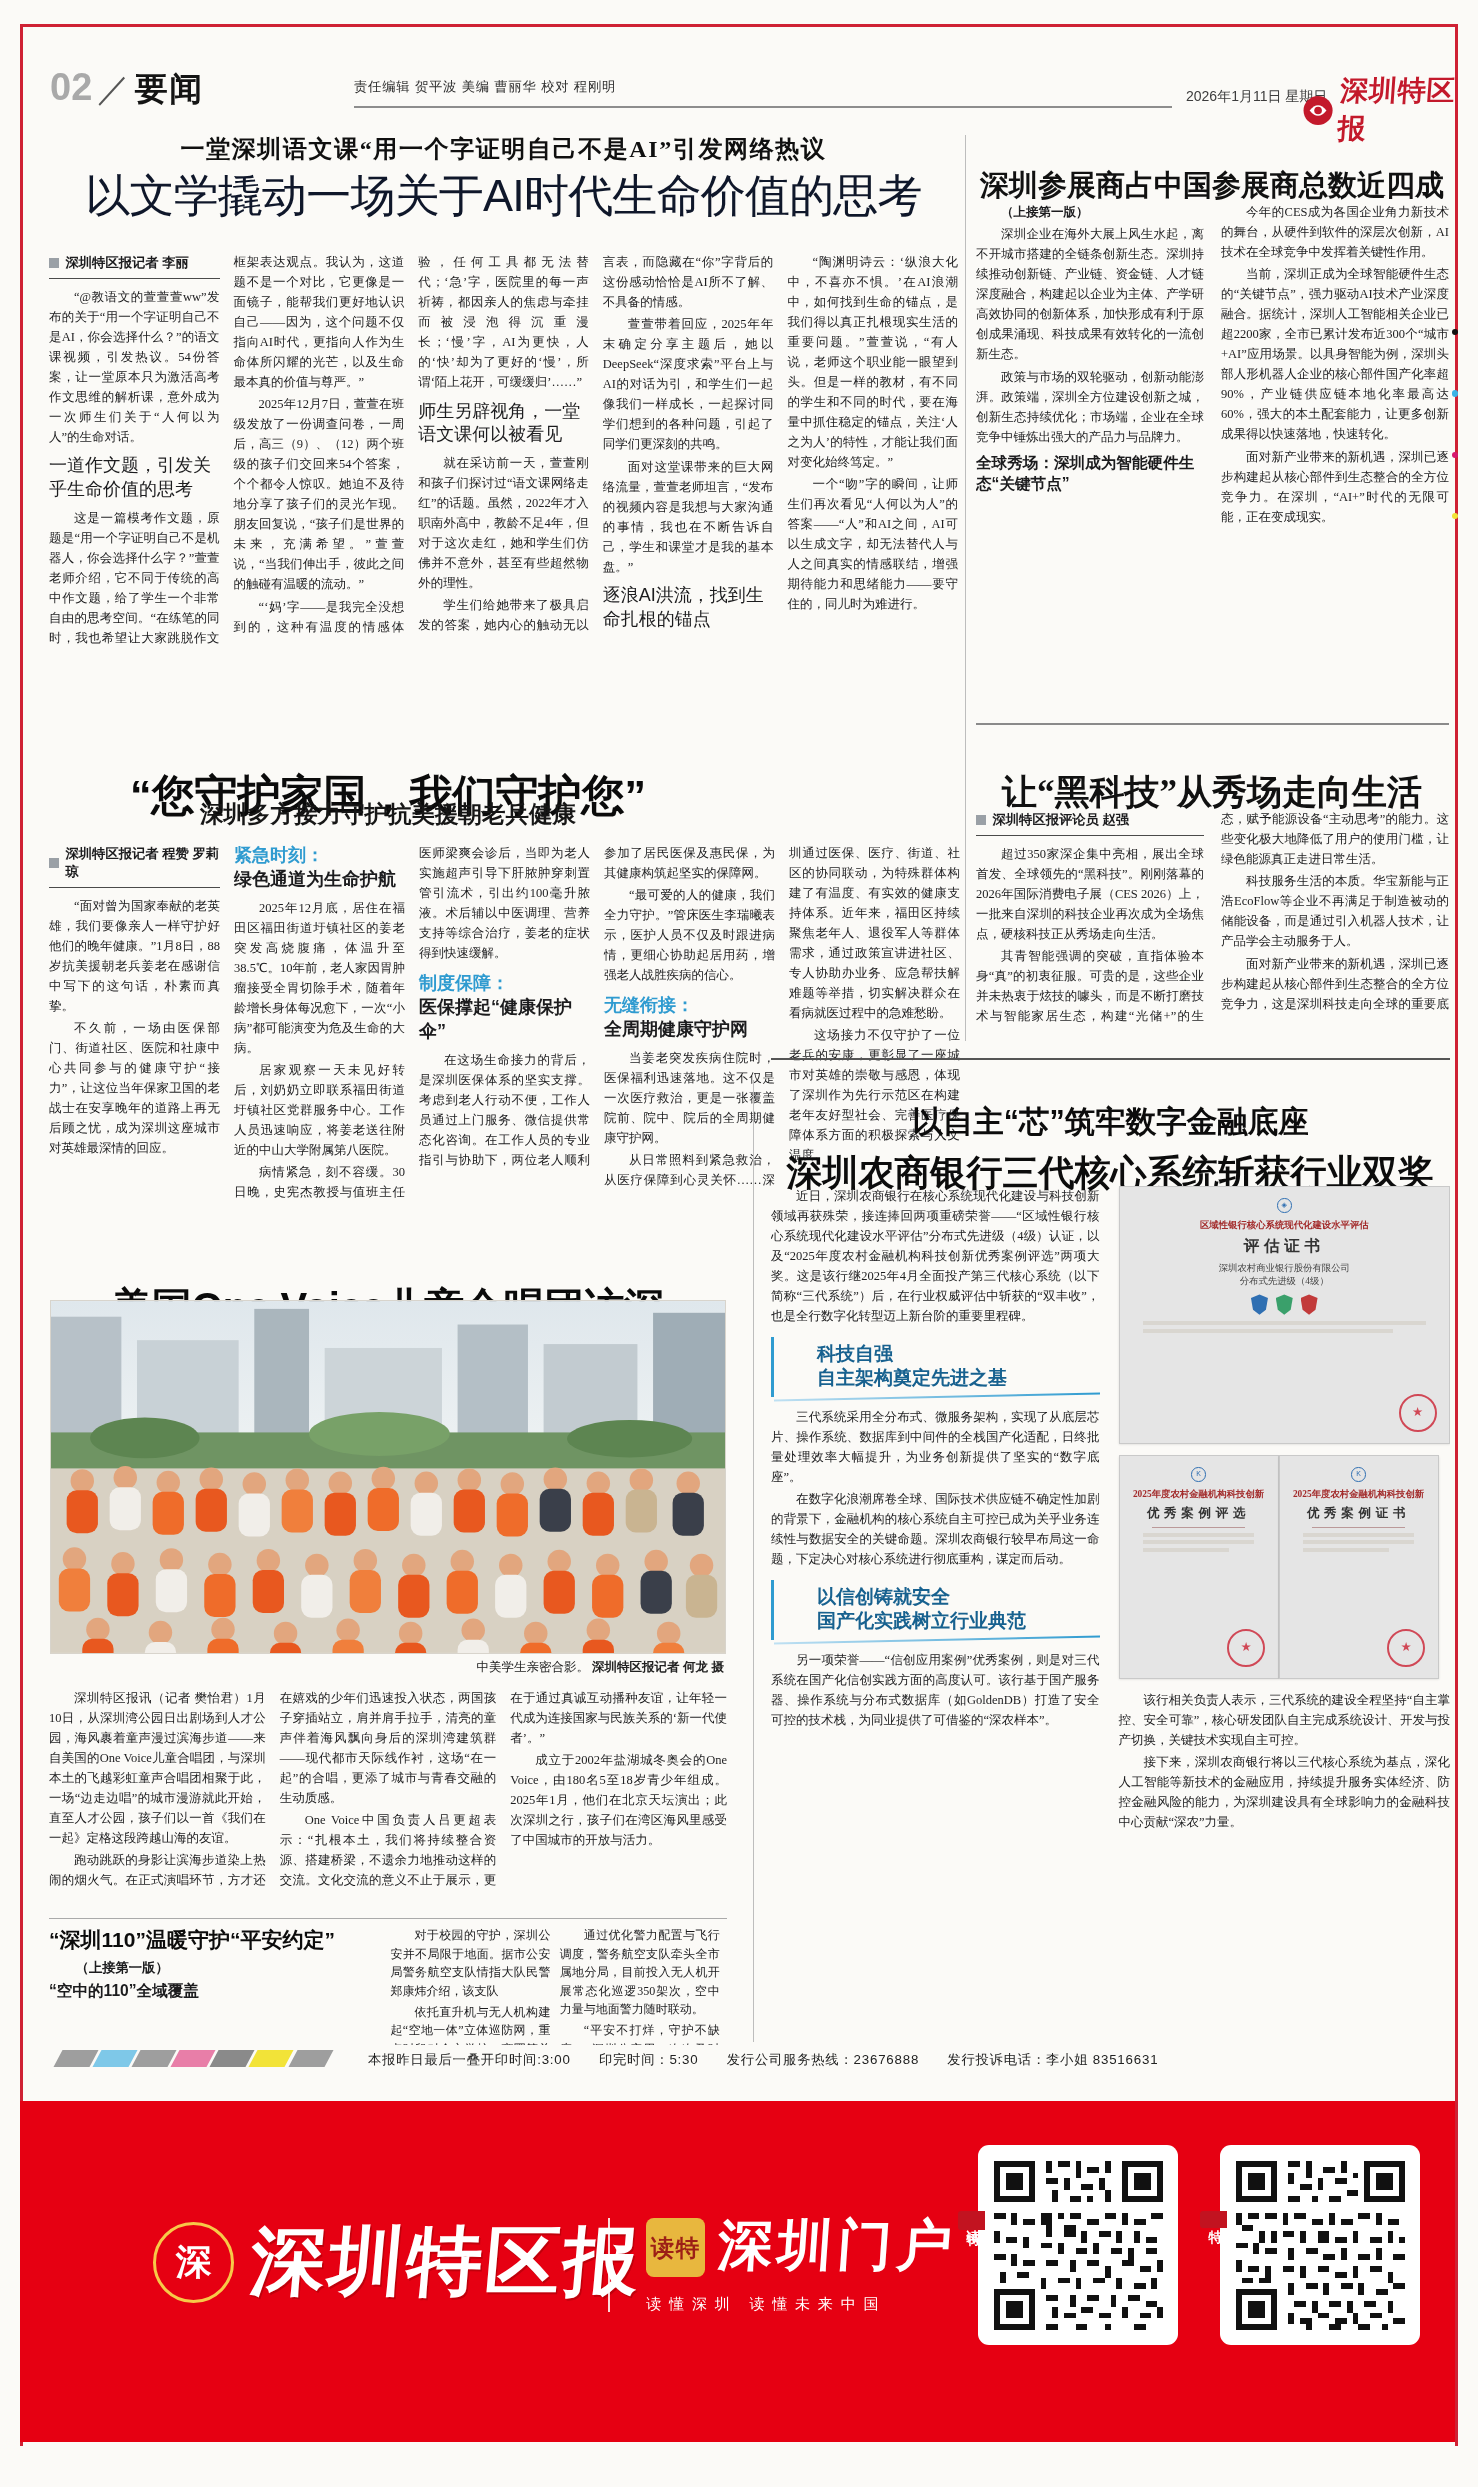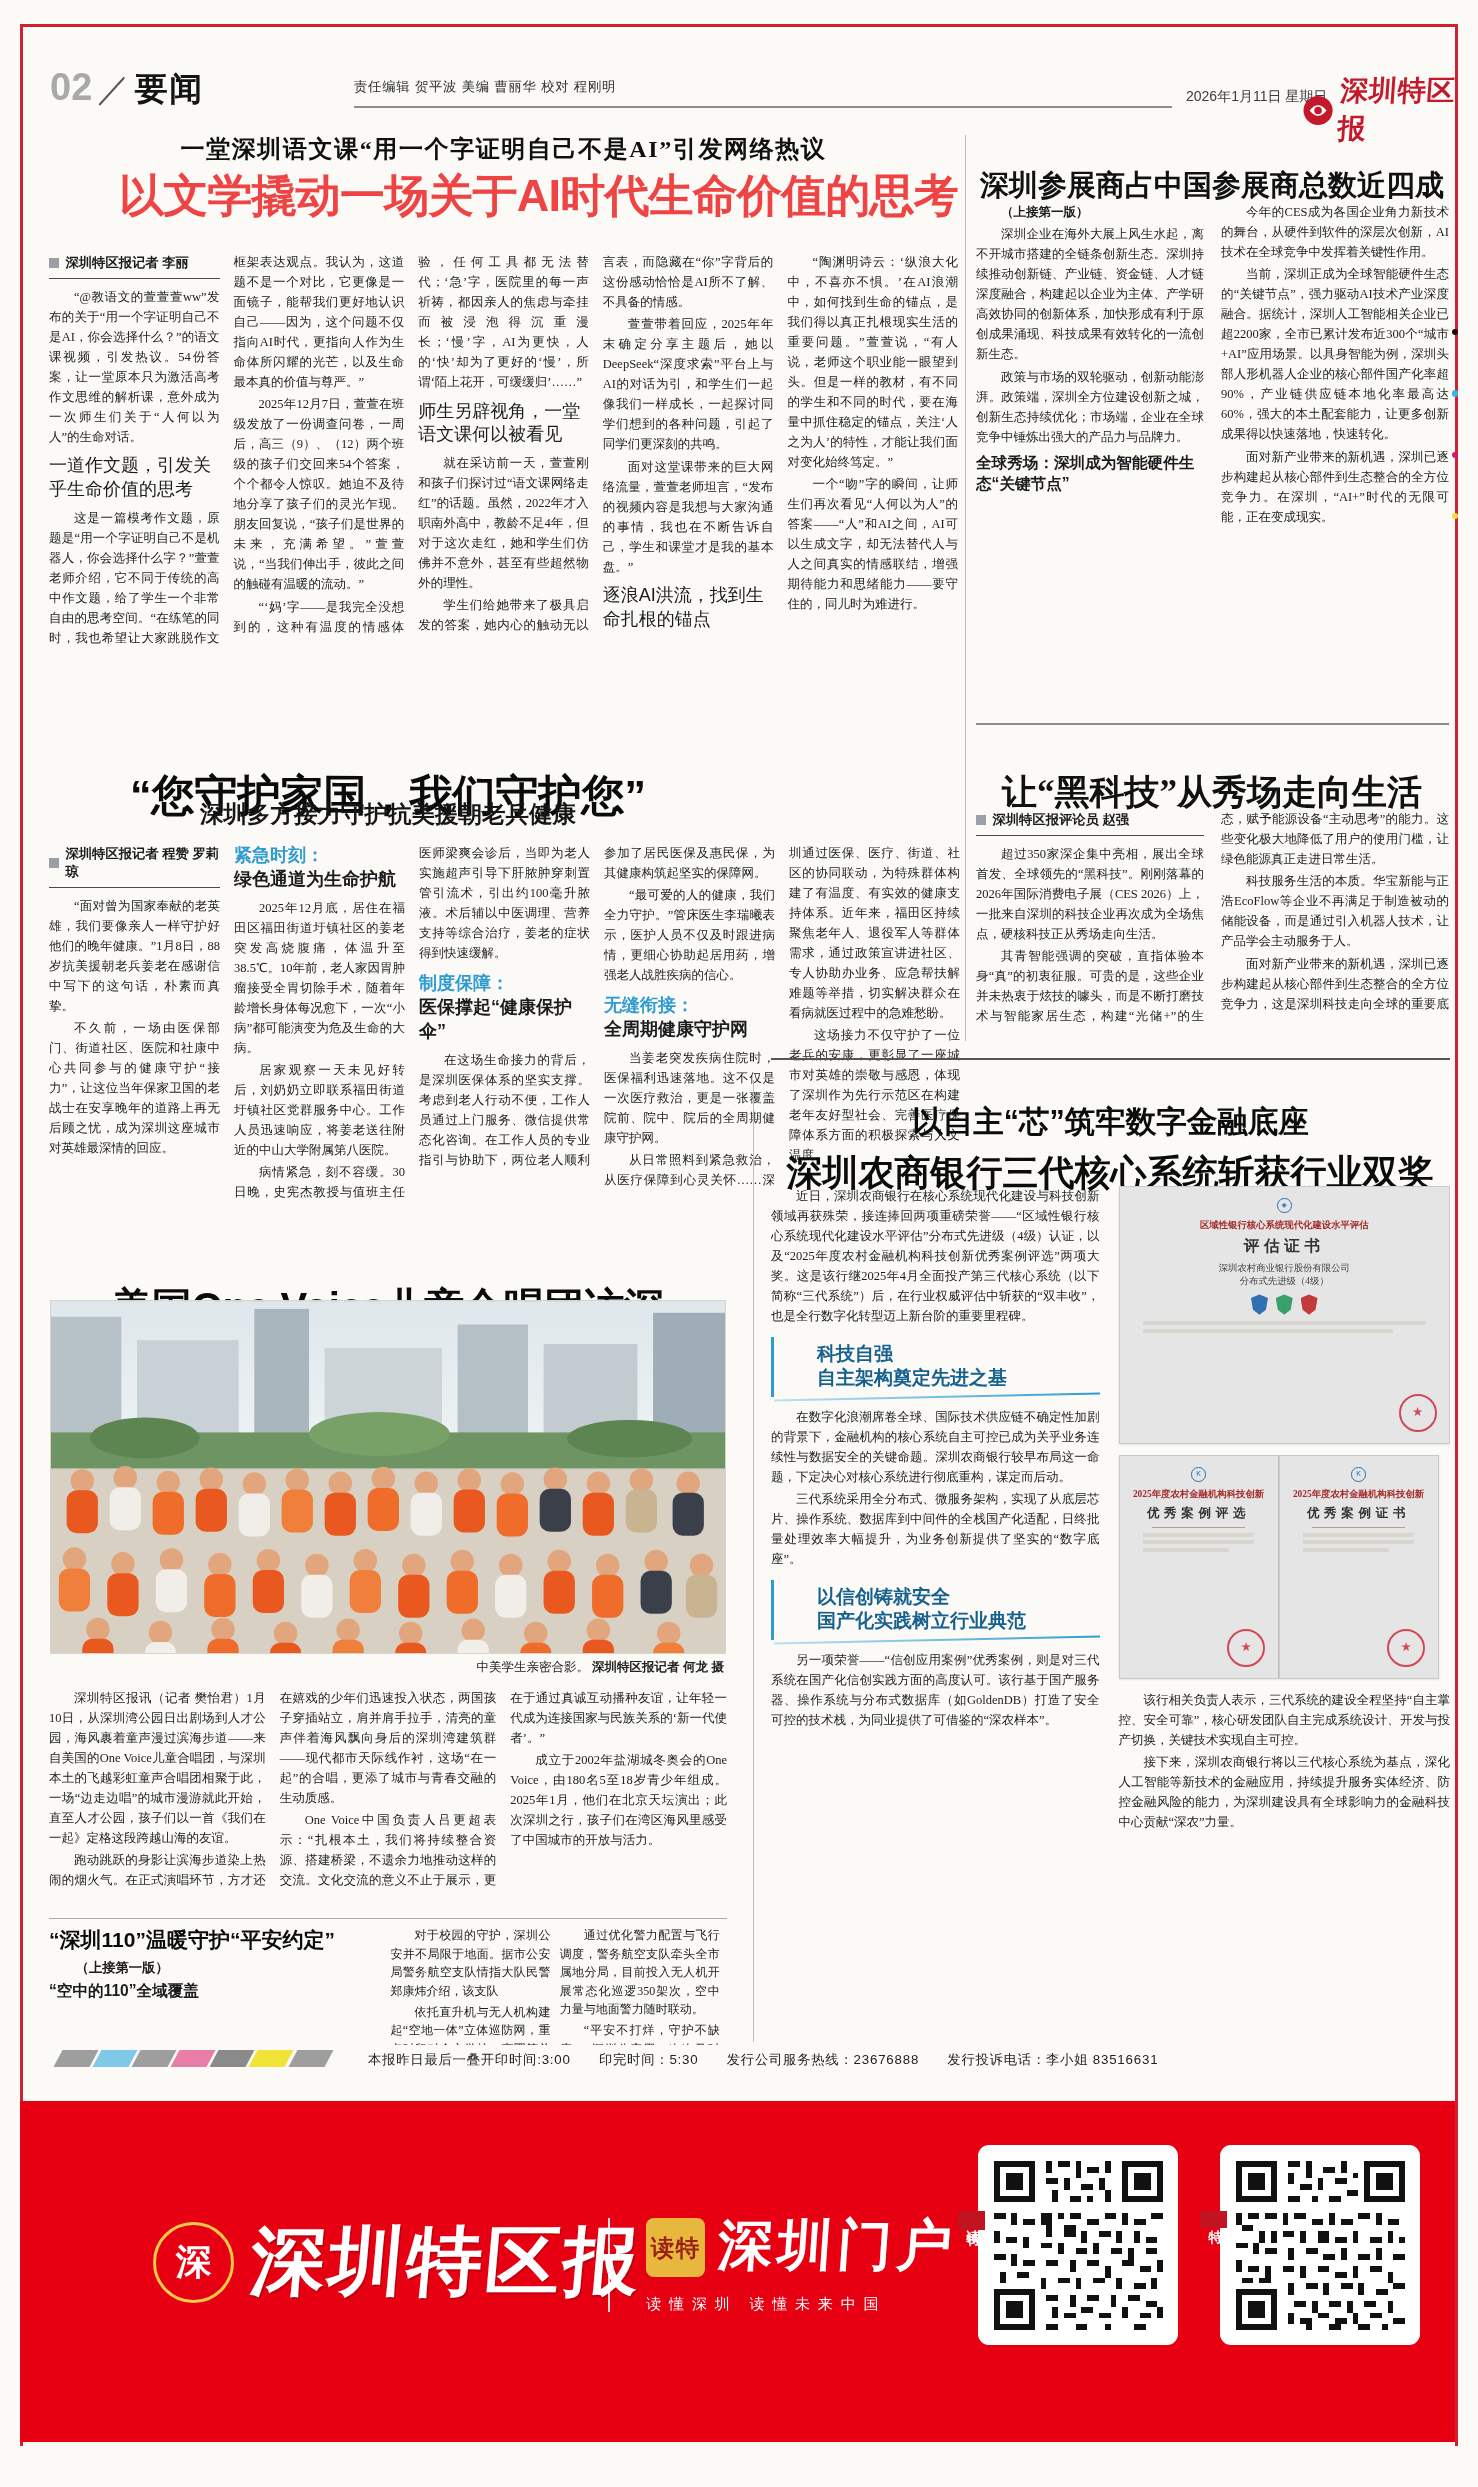--- a/index.html
+++ b/index.html
@@ -24,21 +24,21 @@
   .cols2{column-count:2;column-gap:17px;overflow:hidden;}
   .byline{font-family:"Liberation Sans",sans-serif;font-weight:bold;font-size:13.3px;border-bottom:1.6px solid #4a4a4a;padding:1.6px 0 6.3px;margin-bottom:7.8px;display:flex;align-items:center;gap:6.3px;break-inside:avoid;}
   .byline .sq{width:10.2px;height:10.2px;background:#9aa0a6;flex:0 0 auto;}
   .insub{font-family:"Liberation Sans",sans-serif;font-weight:400;font-size:18px;line-height:1.3;margin:7.8px 0 6.3px;text-indent:0;break-inside:avoid;}
   .vsub{font-family:"Liberation Sans",sans-serif;font-weight:900;font-size:18px;line-height:1.35;margin:7.8px 0 6.3px;break-inside:avoid;}
   .vsub .lab{color:#2f9bd0;display:block;}
   .vsub .txt{display:block;text-align:left;}
   .boldsub{font-weight:900;font-family:"Liberation Sans",sans-serif;font-size:15.6px;margin:6.3px 0;break-inside:avoid;}
   
   .kicker{left:49px;top:133px;width:909px;text-align:center;font-size:24px;font-weight:bold;color:#101010;letter-spacing:1.6px;}
-  .h-ai{left:49px;top:166px;width:909px;text-align:right;font-size:45px;font-weight:700;color:#ef4444;font-family:"Liberation Sans",sans-serif;letter-spacing:-0.8px;}
+  .h-ai{left:49px;top:166px;width:909px;text-align:center;font-size:45px;font-weight:400;color:#0f172a;font-family:"Liberation Sans",sans-serif;letter-spacing:-0.8px;}
   .h-ces{left:975px;top:142px;width:474px;text-align:center;font-size:29px;font-weight:900;color:#111;}
   .h-tech{left:975px;top:740px;width:474px;text-align:center;font-size:35px;font-weight:900;color:#111;}
   .h-vet{left:49px;top:731px;width:678px;text-align:center;font-size:43px;font-weight:900;font-family:"Liberation Sans",sans-serif;color:#0b0b0b;}
   .h-vet-sub{left:49px;top:798px;width:678px;text-align:center;font-size:23.5px;font-weight:bold;font-family:"Liberation Sans",sans-serif;color:#161616;}
   .h-choir{left:49px;top:1247px;width:678px;text-align:center;font-size:40px;font-weight:900;font-family:"Liberation Sans",sans-serif;color:#0b0b0b;}
   .h-bank1{left:771px;top:1077px;width:679px;text-align:center;font-size:30.5px;font-weight:900;font-family:"Liberation Sans",sans-serif;color:#0c0c0c;}
   .h-bank2{left:771px;top:1119px;width:679px;text-align:center;font-size:36px;font-weight:900;font-family:"Liberation Sans",sans-serif;color:#0c0c0c;}
   .h-pol{font-size:21px;font-weight:900;font-family:"Liberation Sans",sans-serif;color:#0c0c0c;margin:0 0 4.7px;}
   
   .vline{width:0.8px;background:#bdbdbd;}
@@ -290,22 +290,22 @@
   <div class="abs vline" style="left:753px;top:1080px;height:962px;"></div>
   <h2 class="abs h-bank1">以自主“芯”筑牢数字金融底座</h2>
   <h2 class="abs h-bank2">深圳农商银行三代核心系统斩获行业双奖</h2>
   <div class="abs bank-wrap">
     <div class="bank-col-l">
       <p class="b smallnote">近日，深圳农商银行在核心系统现代化建设与科技创新领域再获殊荣，接连捧回两项重磅荣誉——“区域性银行核心系统现代化建设水平评估”分布式先进级（4级）认证，以及“2025年度农村金融机构科技创新优秀案例评选”两项大奖。这是该行继2025年4月全面投产第三代核心系统（以下简称“三代系统”）后，在行业权威评估中斩获的“双丰收”，也是全行数字化转型迈上新台阶的重要里程碑。</p>
       <div class="bluebox">
         <div class="l1">科技自强</div>
         <div class="l2">自主架构奠定先进之基</div>
       </div>
+      <p class="b smallnote">三代系统采用全分布式、微服务架构，实现了从底层芯片、操作系统、数据库到中间件的全栈国产化适配，日终批量处理效率大幅提升，为业务创新提供了坚实的“数字底座”。</p>
       <p class="b smallnote">在数字化浪潮席卷全球、国际技术供应链不确定性加剧的背景下，金融机构的核心系统自主可控已成为关乎业务连续性与数据安全的关键命题。深圳农商银行较早布局这一命题，下定决心对核心系统进行彻底重构，谋定而后动。</p>
-      <p class="b smallnote">三代系统采用全分布式、微服务架构，实现了从底层芯片、操作系统、数据库到中间件的全栈国产化适配，日终批量处理效率大幅提升，为业务创新提供了坚实的“数字底座”。</p>
       <div class="bluebox">
         <div class="l1">以信创铸就安全</div>
         <div class="l2">国产化实践树立行业典范</div>
       </div>
       <p class="b smallnote">另一项荣誉——“信创应用案例”优秀案例，则是对三代系统在国产化信创实践方面的高度认可。该行基于国产服务器、操作系统与分布式数据库（如GoldenDB）打造了安全可控的技术栈，为同业提供了可借鉴的“深农样本”。</p>
     </div>
     <div class="bank-col-r">
       <div class="cert" style="height:258px;margin-bottom:11px;">
         <div class="logo-row">
             <span class="logo-dot">◈</span>

